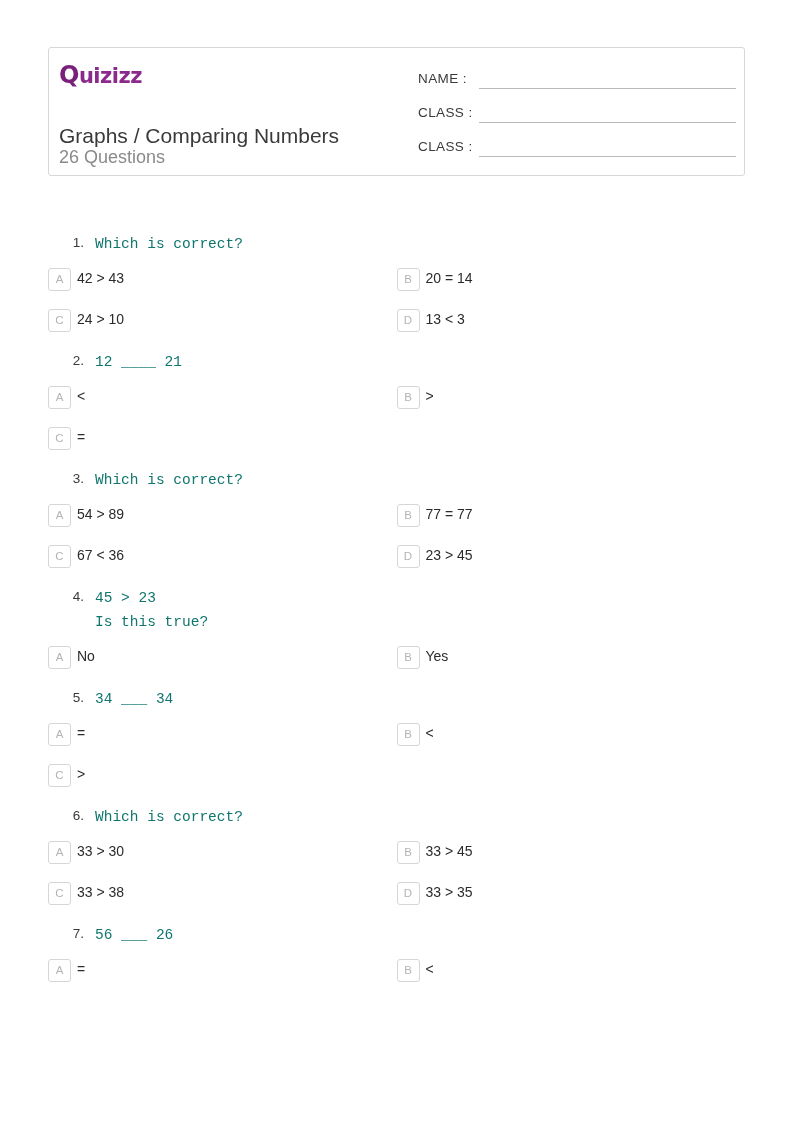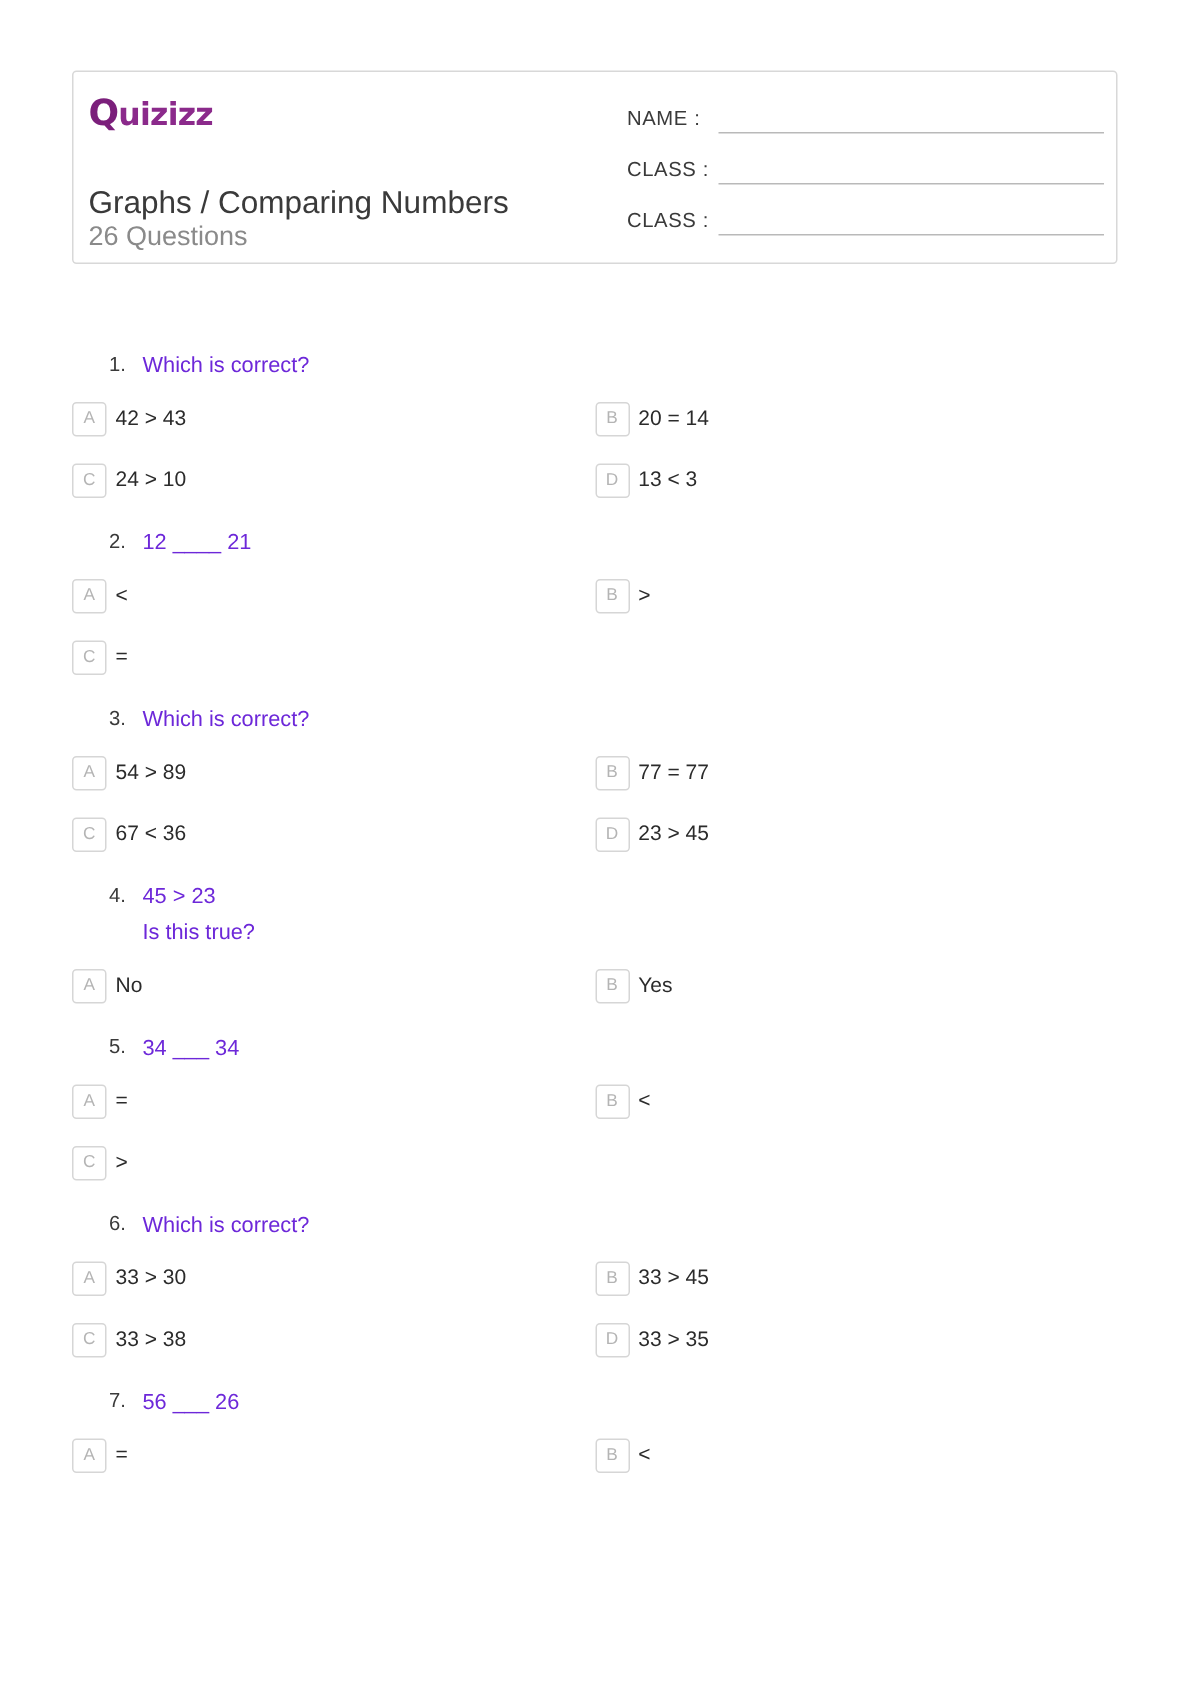--- a/index.html
+++ b/index.html
@@ -106,23 +106,24 @@
     position: absolute;
     left: 10px;
     top: 3px;
     width: 26px;
     text-align: right;
     font-size: 13.5px;
     color: #3a3a3a;
   }
   .q-text {
     font-size: 14.5px;
-    color: #6d28d9;
+    color: #0f766e;
     line-height: 24px;
     white-space: pre-line;
+    font-family: Liberation Mono, monospace;
   }
   .options {
     margin-top: 12px;
     display: flex;
     flex-wrap: wrap;
   }
   .opt {
     width: 50%;
     box-sizing: border-box;
     display: flex;

